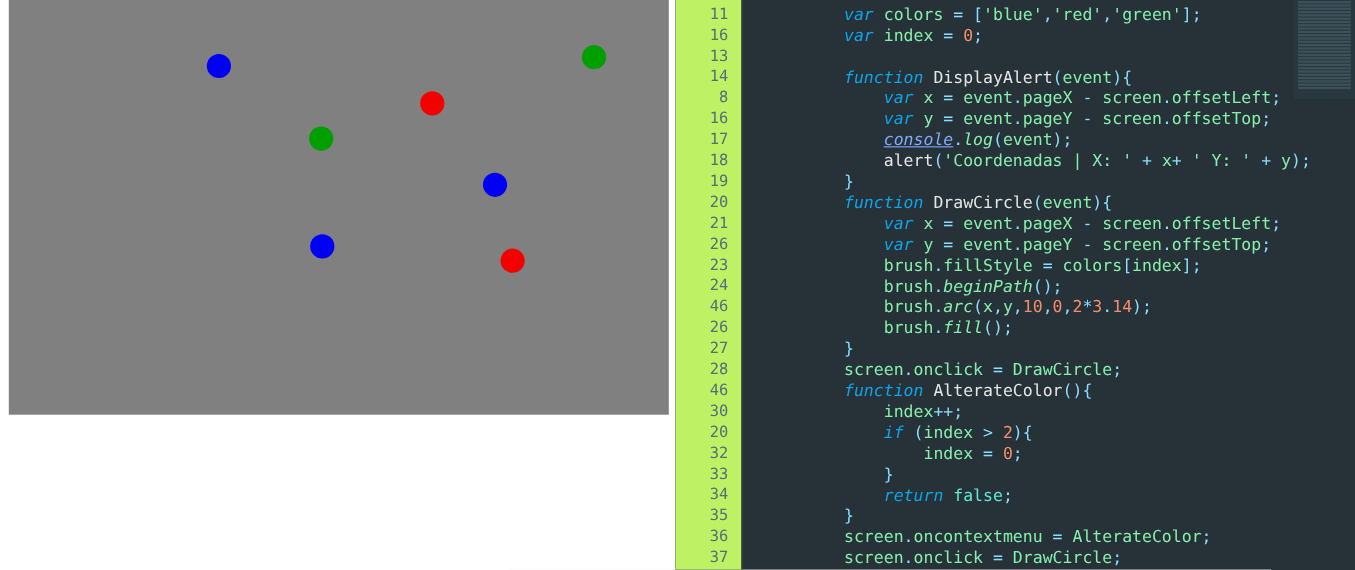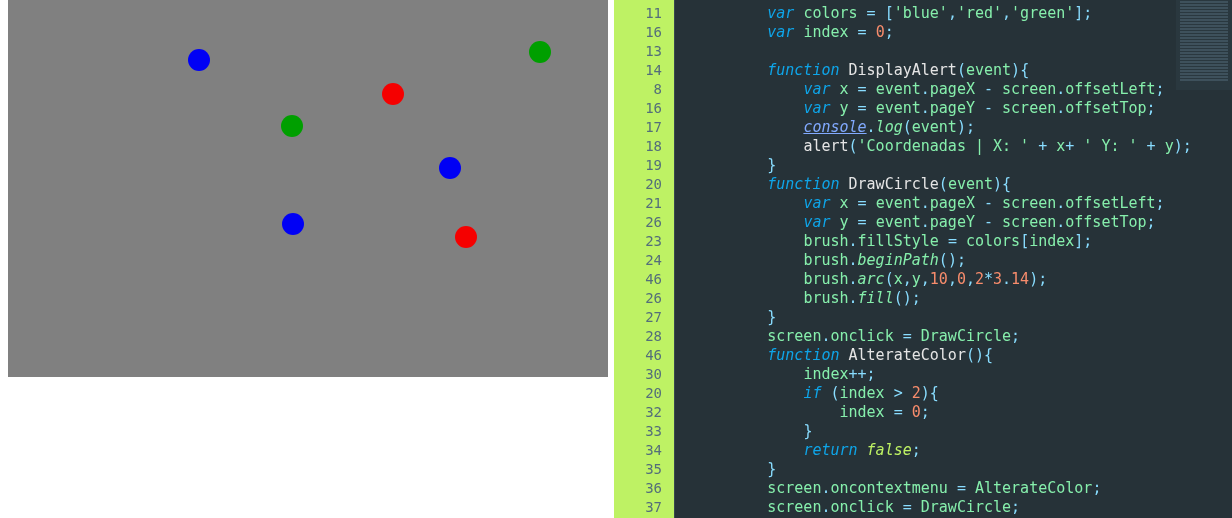--- a/index.html
+++ b/index.html
@@ -87,21 +87,21 @@
   }
 
   
   .kw   { color: #0ea5e9; font-style: italic; }                            
   .fn   { color: #e5e5e5; }                            
   .id   { color: #86efac; }                            
   .op   { color: #89ddff; }
   .pn   { color: #89ddff; }                            
   .num  { color: #f78c6c; }
   .str  { color: #86efac; }
-  .bool { color: #bef264; font-style: italic; }
+  .bool { color: #5eead4; }
   .meth { color: #86efac; font-style: italic; }        
   .obj  { color: #82aaff; font-style: italic; text-decoration: underline; }        
 </style>
 </head>
 <body>
 
 <div class="app">
 
   <div class="preview-pane">
     <div class="canvas" id="canvas">

